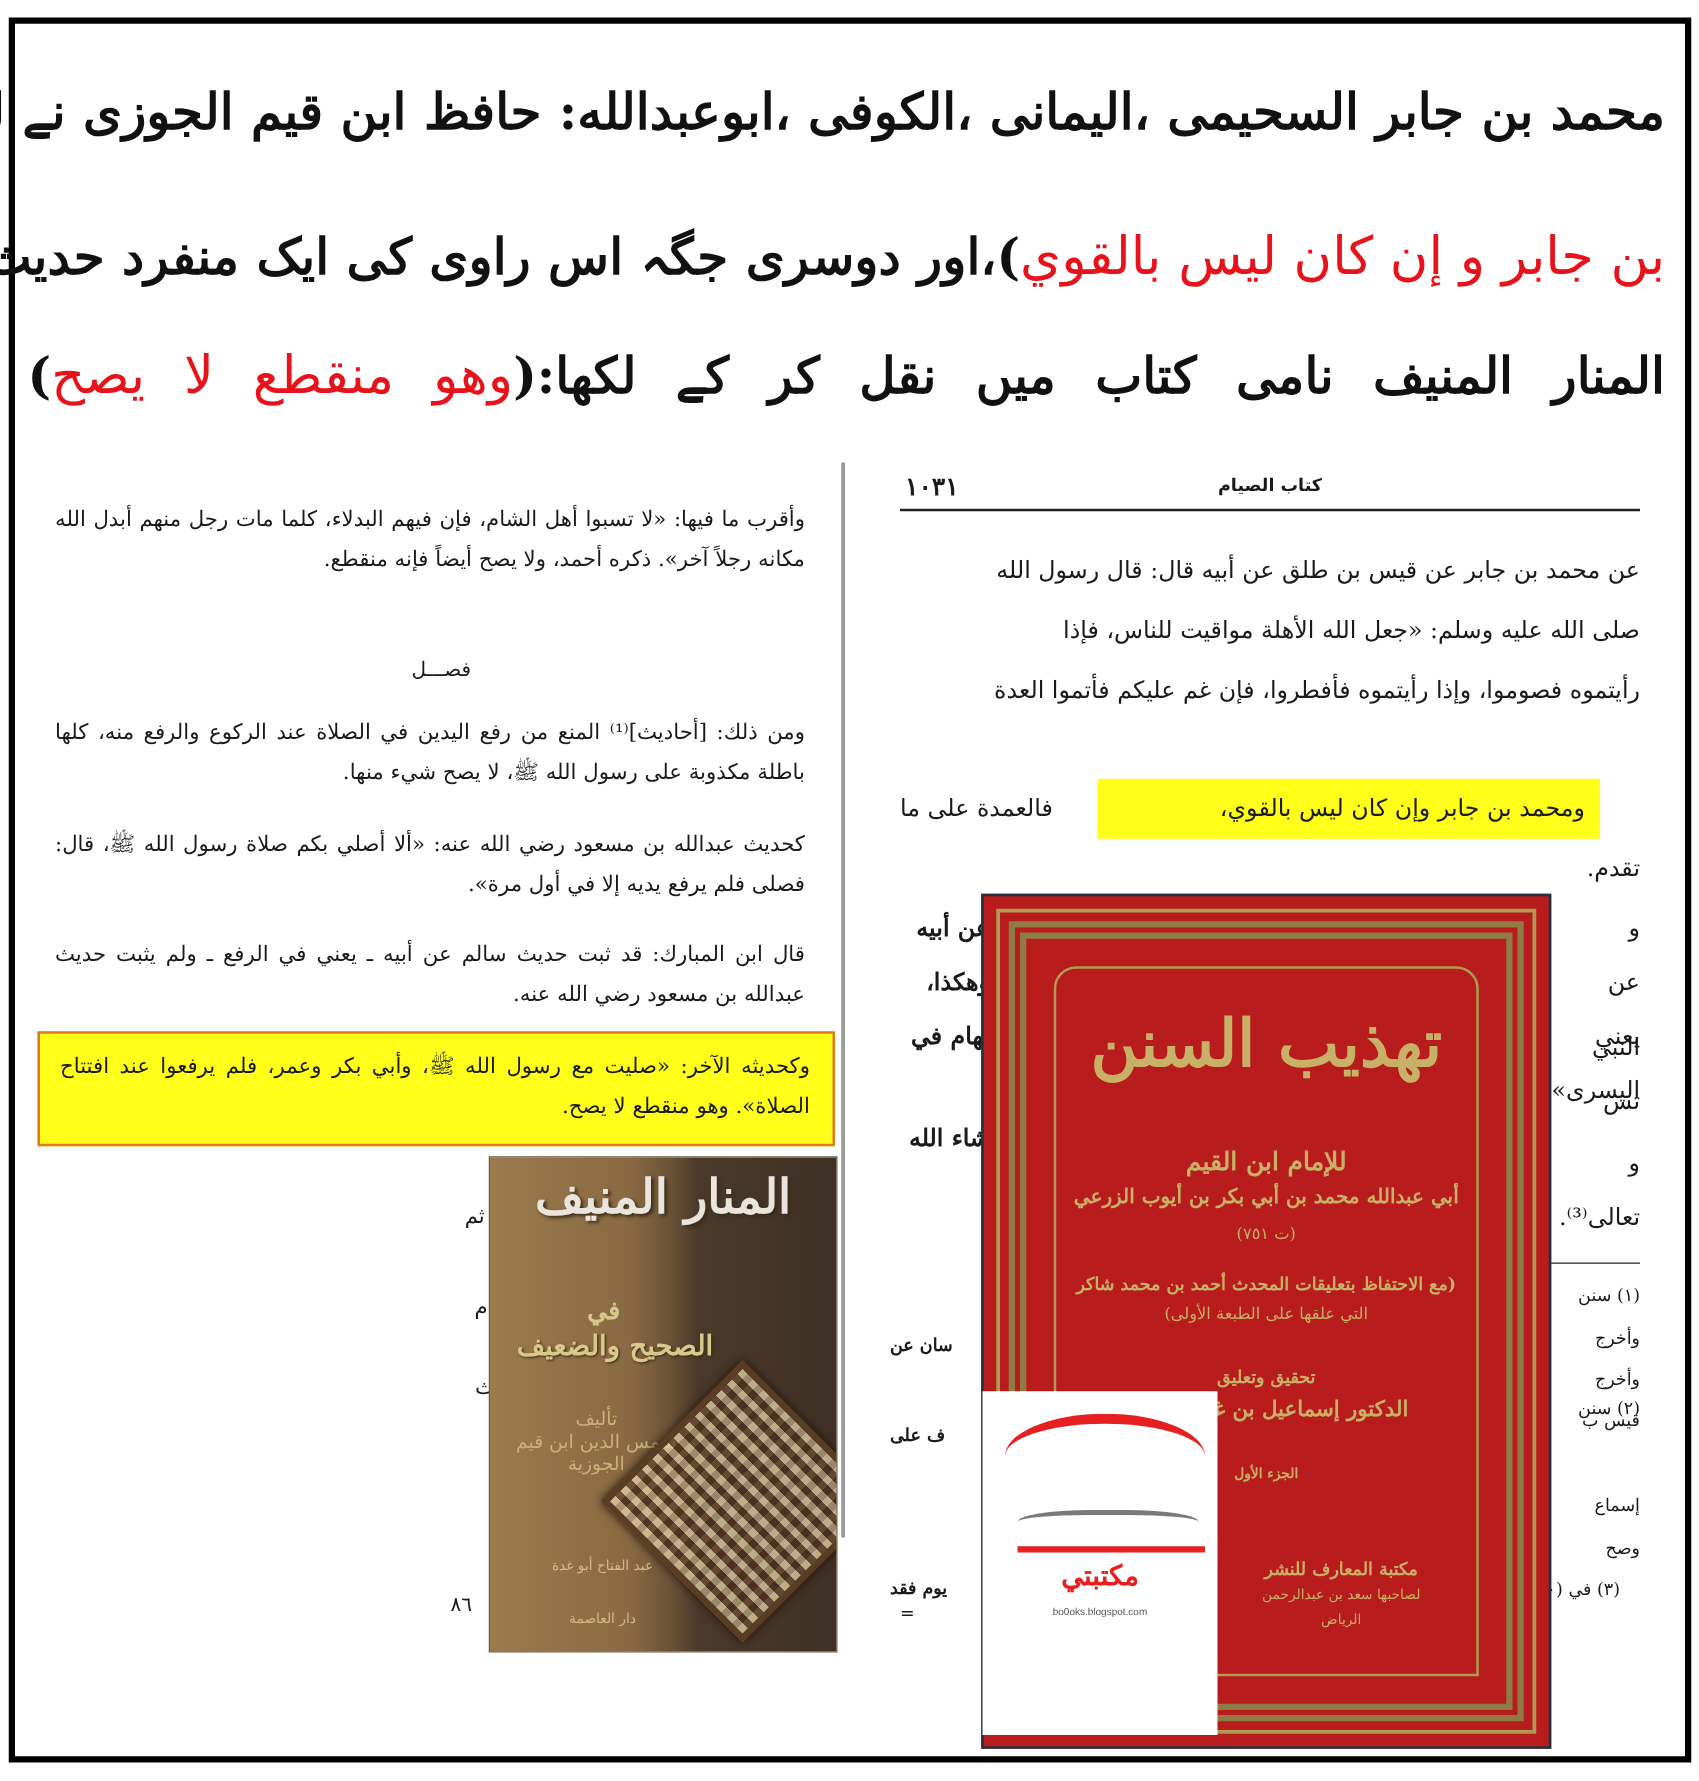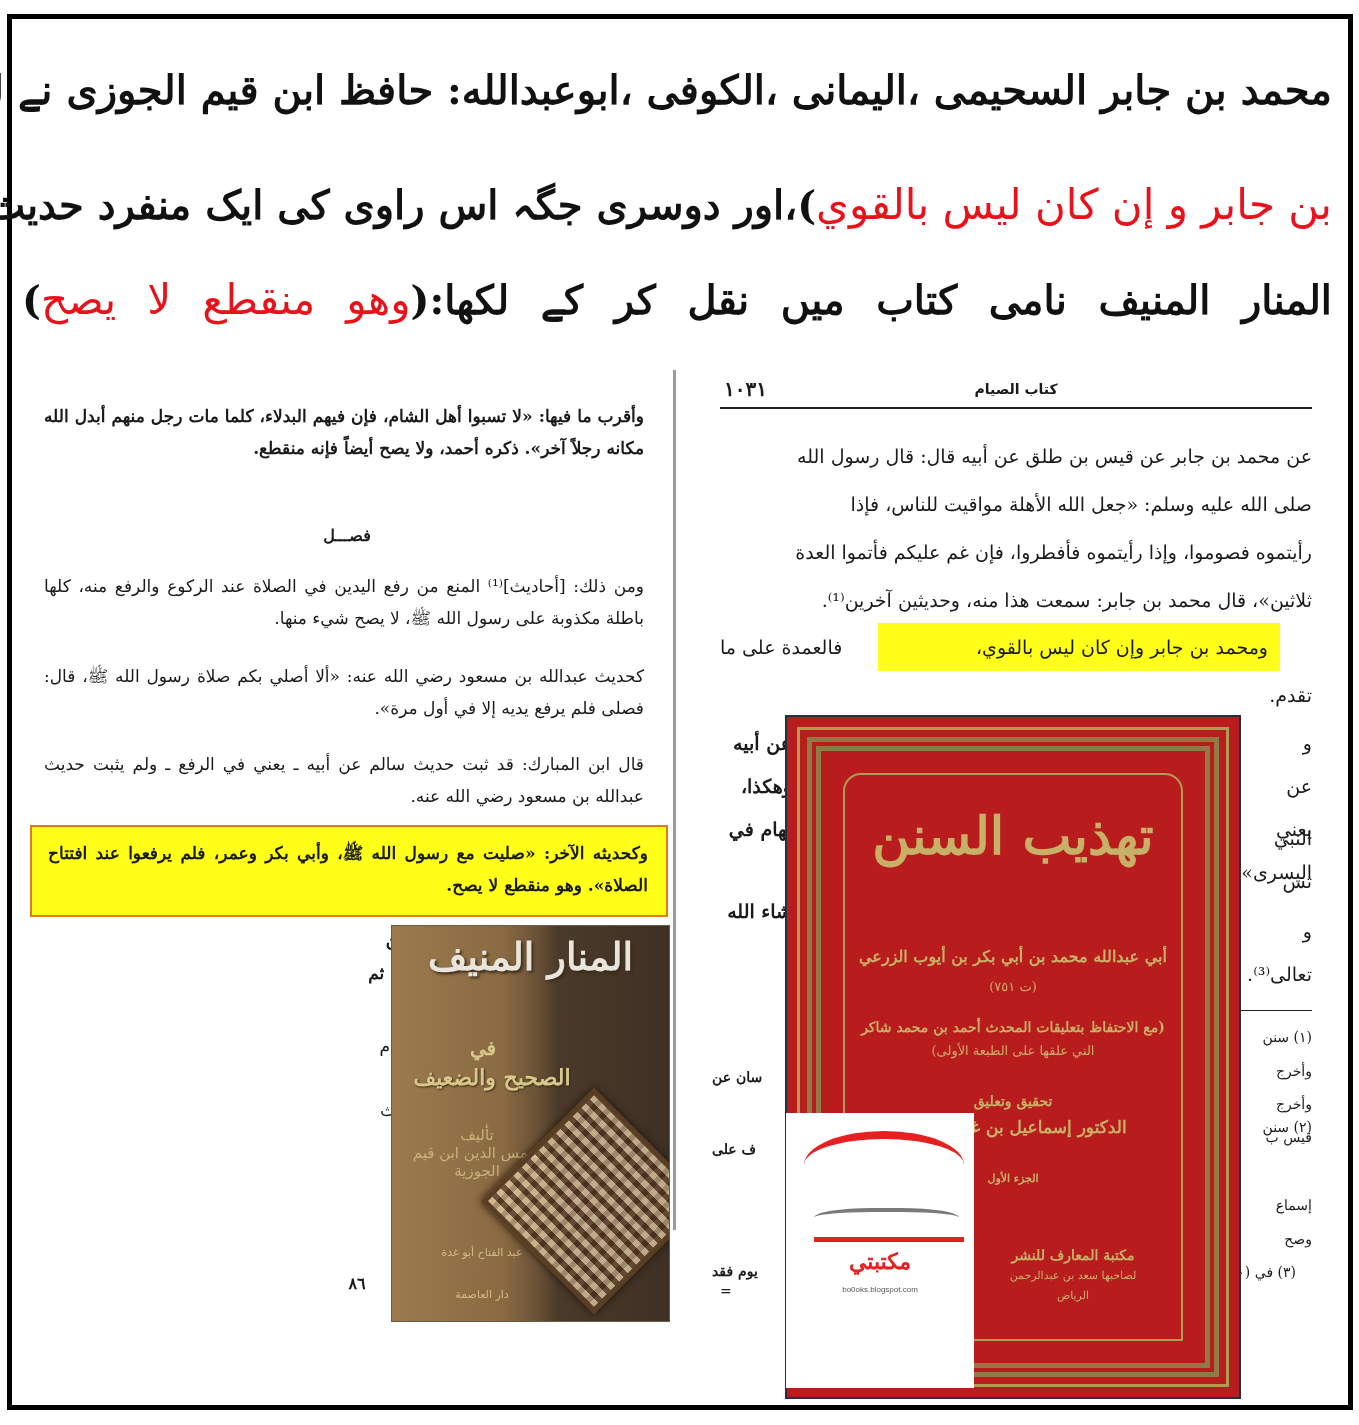--- a/index.html
+++ b/index.html
@@ -15,21 +15,21 @@
     .l1 { top: 62px; } .l2 { top: 177px; } .l3 { top: 272px; }
 
     
     .page { position: absolute; background: #fff; direction: rtl; font-family: "DejaVu Serif", serif;
             color: #1a1a1a; }
     .left-page { left: 22px; top: 370px; width: 650px; height: 945px; }
     .left-page .rule { position: absolute; right: -4px; top: 0; width: 3px; height: 860px; background: #9a9a9a; }
     .right-page { left: 690px; top: 365px; width: 650px; height: 1030px; }
 
     .para { position: absolute; font-size: 17px; line-height: 32px; text-align: justify; }
-    .bold { font-weight: bold; }
+    .bold { font-weight: normal; margin-left: 12px; }
 
     .rp-header { position: absolute; left: 30px; right: 28px; top: 10px; height: 32px;
                  border-bottom: 2px solid #222; }
     .rp-header .title { position: absolute; left: 0; right: 0; text-align: center; top: 6px;
                         font-size: 14px; font-weight: bold; font-family: "DejaVu Sans", sans-serif; }
     .rp-header .num { position: absolute; left: 4px; top: 2px; font-size: 20px; font-weight: bold;
                       direction: ltr; letter-spacing: 3px; }
 
     .rp-body { position: absolute; right: 28px; width: 592px; font-size: 19px; line-height: 52px; text-align: justify; }
 
@@ -133,21 +133,20 @@
 </div>
 
 <div class="page right-page">
   <div class="rp-header">
     <span class="title">كتاب الصيام</span>
     <span class="num">١٠٣١</span>
   </div>
   <div class="rp-body" style="top:65px;">عن محمد بن جابر عن قيس بن طلق عن أبيه قال: قال رسول الله</div>
   <div class="rp-body" style="top:113px;">صلى الله عليه وسلم: «جعل الله الأهلة مواقيت للناس، فإذا</div>
   <div class="rp-body" style="top:161px;">رأيتموه فصوموا، وإذا رأيتموه فأفطروا، فإن غم عليكم فأتموا العدة</div>
-  <div class="rp-body" style="top:209px;">ثلاثين»، قال محمد بن جابر: سمعت هذا منه، وحديثين آخرين⁽¹⁾.</div>
   <div class="hl-right" style="top:258px; left:188px; width:402px; height:48px;"></div>
   <div class="rp-body" style="top:256px; right:72px; width:auto;">ومحمد بن جابر وإن كان ليس بالقوي،</div>
   <div class="rp-body" style="top:256px; right:auto; left:30px; width:auto;">فالعمدة على ما</div>
   <div class="rp-body" style="top:304px;">تقدم.</div>
 
   <div class="rp-body" style="top:352px; width:70px;">و</div>
   <div class="rp-body" style="top:395px; width:70px;">عن النبي</div>
   <div class="rp-body" style="top:438px; width:70px;">يعني تس</div>
   <div class="rp-body" style="top:481px; width:70px;">اليسرى»</div>
   <div class="rp-body" style="top:540px; width:70px;">و</div>
@@ -184,20 +183,21 @@
   <div class="knot"></div>
   <div class="editor">عبد الفتاح أبو غدة</div>
   <div class="publisher">دار العاصمة</div>
 </div>
 
 <div class="cover-right">
   <div class="border1"></div>
   <div class="border2"></div>
   <div class="border3"></div>
   <div class="t t-main">تهذيب السنن</div>
+  <div class="t t-imam">للإمام ابن القيم</div>
   <div class="t t-name">أبي عبدالله محمد بن أبي بكر بن أيوب الزرعي</div>
   <div class="t t-date">(ت ٧٥١)</div>
   <div class="t t-note1">(مع الاحتفاظ بتعليقات المحدث أحمد بن محمد شاكر</div>
   <div class="t t-note2">التي علقها على الطبعة الأولى)</div>
   <div class="t t-tahqiq">تحقيق وتعليق</div>
   <div class="t t-editor">الدكتور إسماعيل بن غازي مرحبا</div>
   <div class="t t-vol">الجزء الأول</div>
   <div class="t t-pub">مكتبة المعارف للنشر</div>
   <div class="t t-pub2">لصاحبها سعد بن عبدالرحمن</div>
   <div class="t t-city">الرياض</div>

